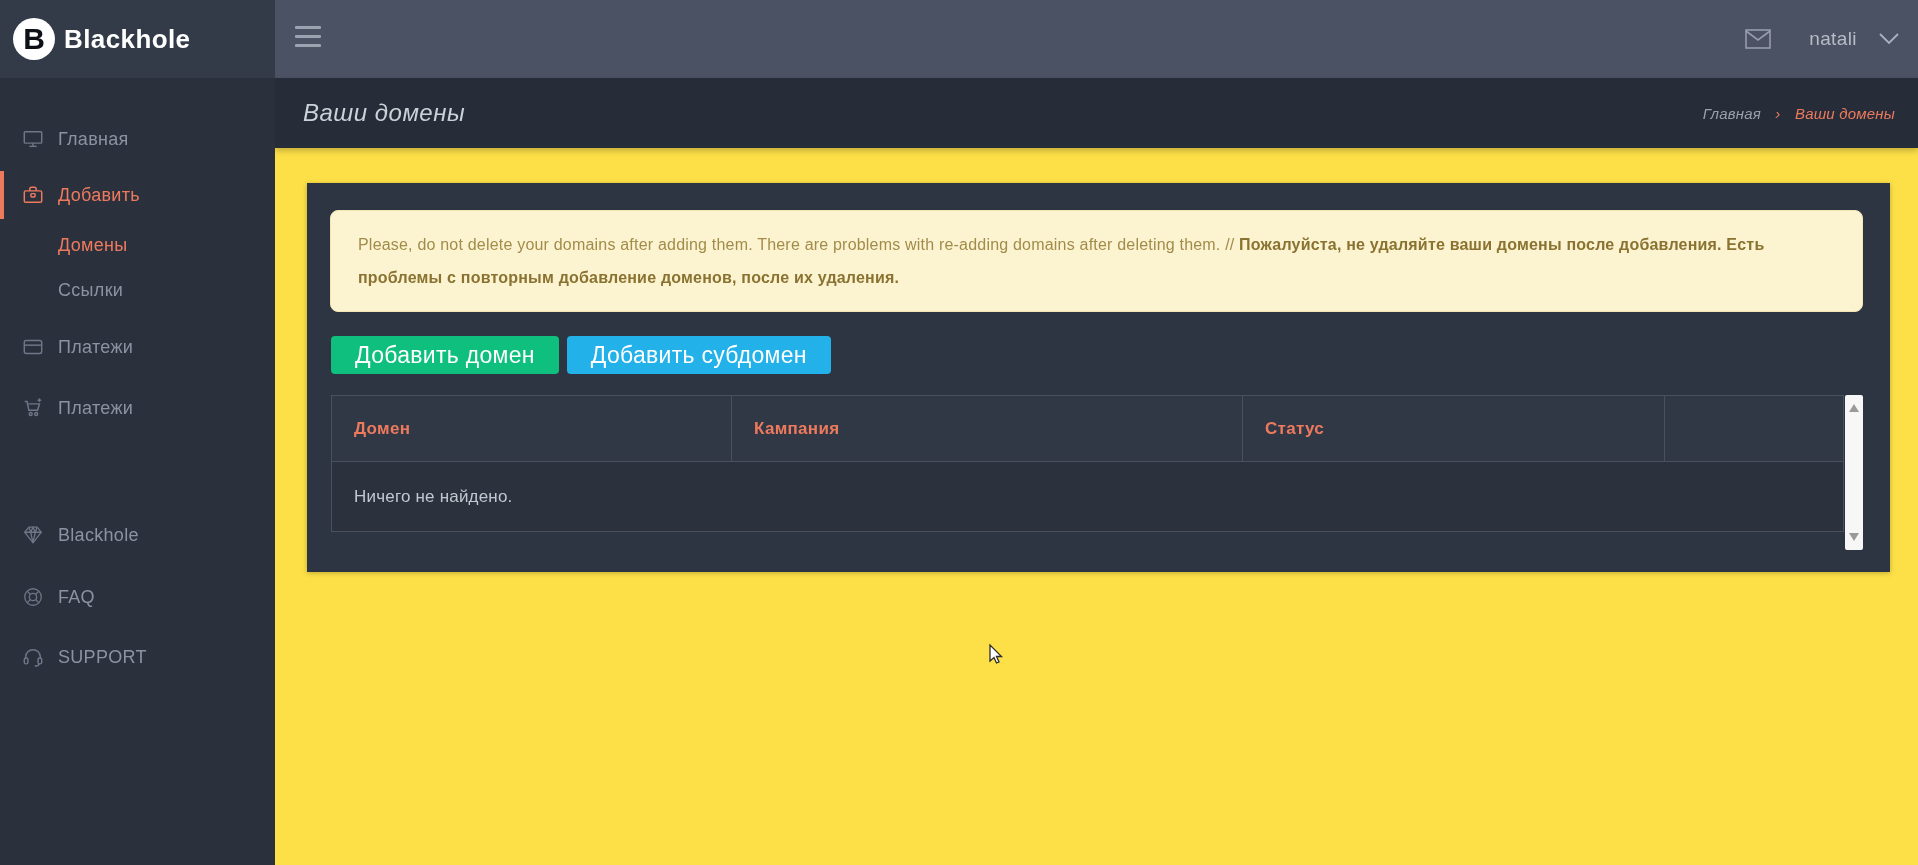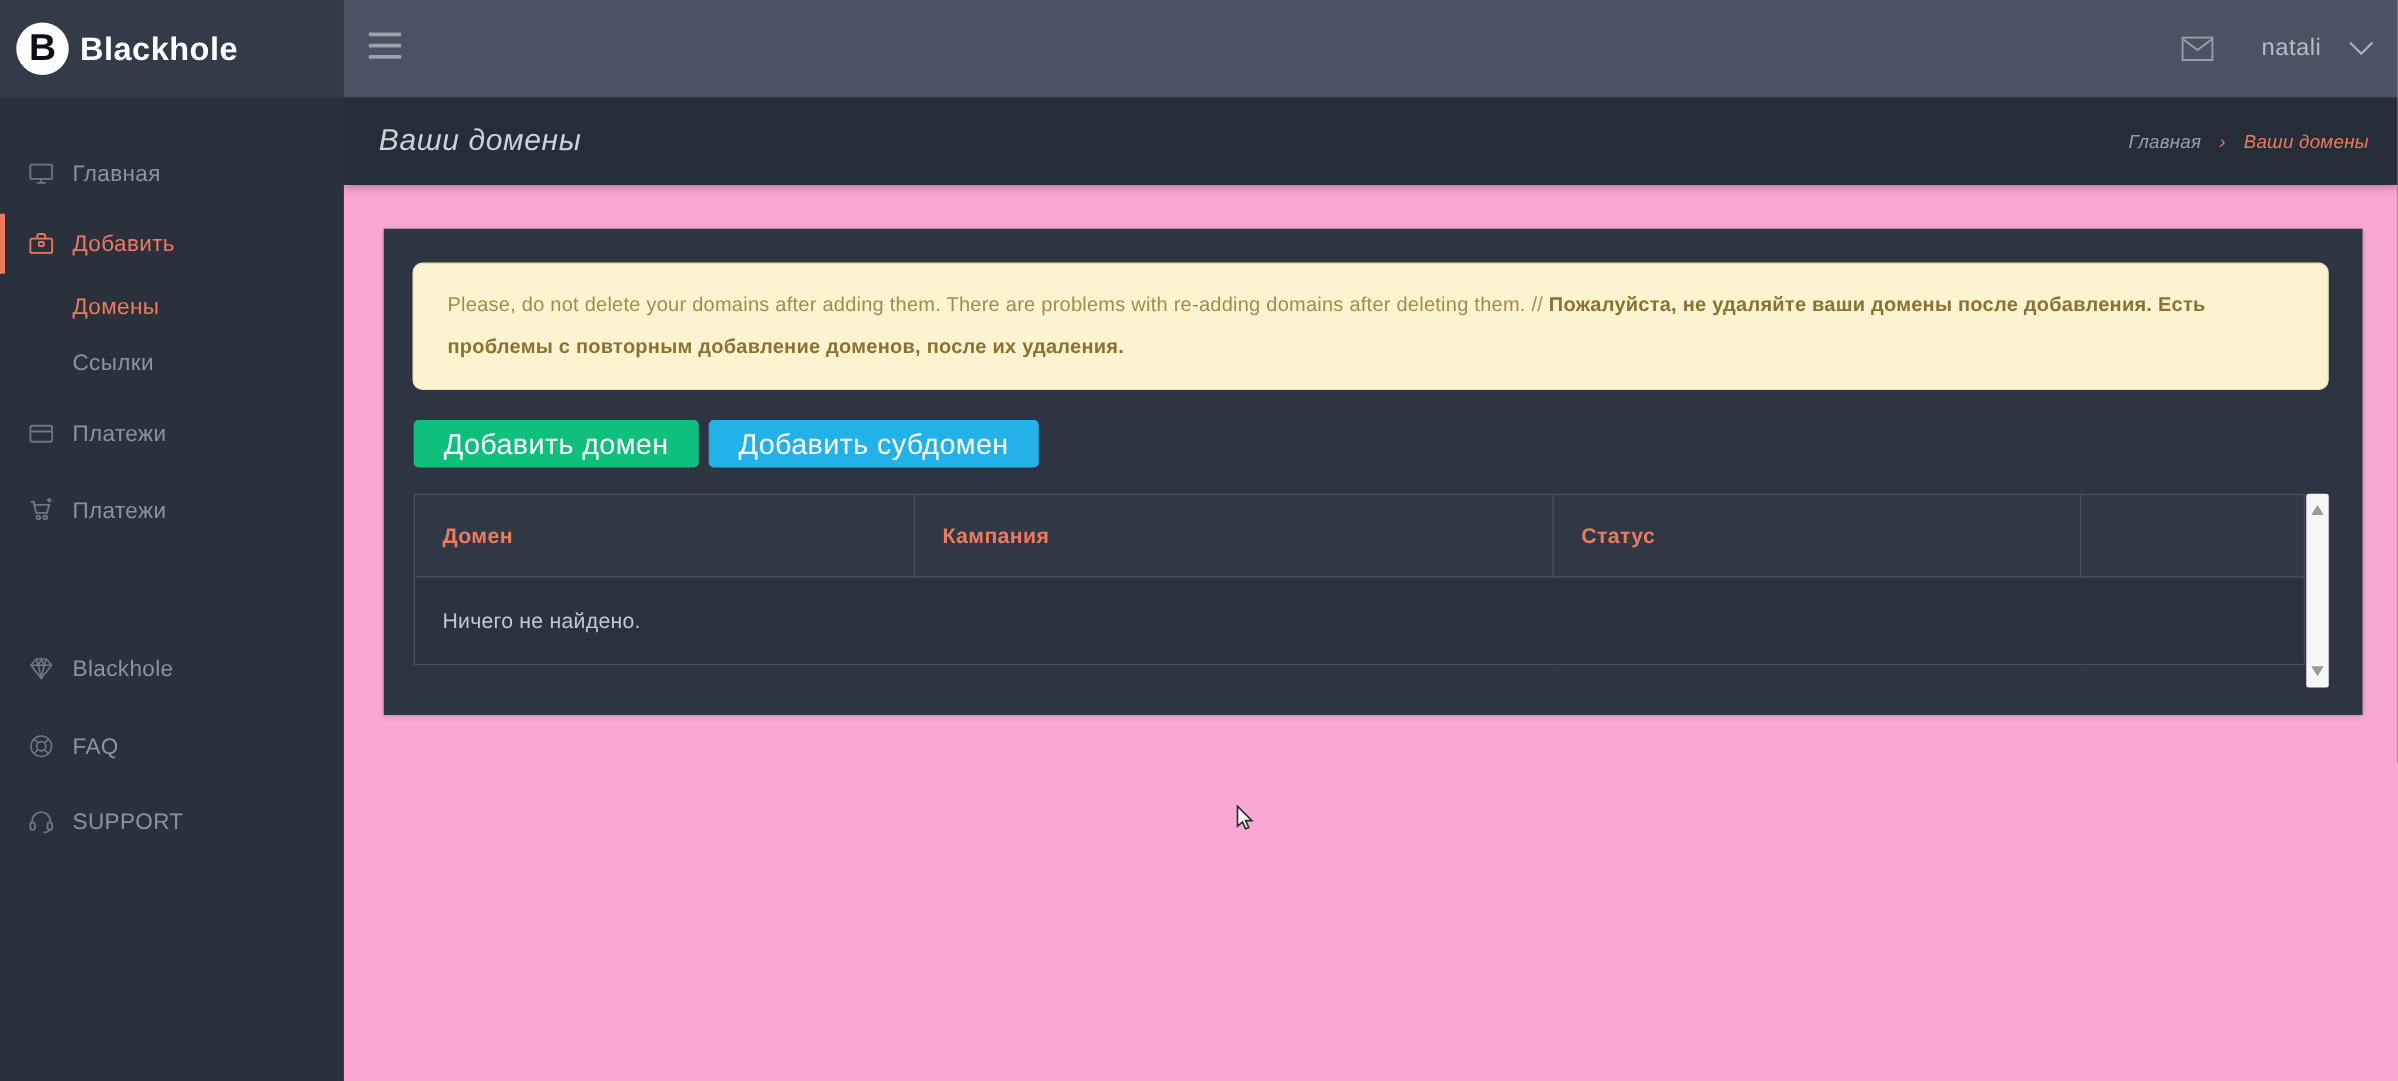--- a/index.html
+++ b/index.html
@@ -43,21 +43,21 @@
   .titlebar { position:absolute; left:275px; top:78px; width:1643px; height:70px; background:#262c38;
     display:flex; align-items:center; justify-content:space-between; padding:0 23px 0 28px; z-index:2;
     box-shadow:0 3px 6px rgba(0,0,0,.22);font-style:italic; }
   .page-title { font-size:24px; color:#cdd2d9; font-weight:400; letter-spacing:.5px; }
   .breadcrumb { font-size:15px; letter-spacing:.2px; }
   .bc-home { color:#99a0ab; cursor:pointer; }
   .bc-sep  { color:#ee7a5e; margin:0 10px; }
   .bc-current { color:#ee7a5e; }
 
   
-  .content { position:absolute; left:275px; top:148px; width:1643px; height:717px; background:#f9a8d4; z-index:1; }
+  .content { position:absolute; left:275px; top:148px; width:1643px; height:717px; background:#fde047; z-index:1; }
   .panel { position:absolute; left:32px; top:35px; width:1583px; height:389px; background:#2e3542;
     box-shadow:0 1px 5px rgba(0,0,0,.25); }
 
   .alert { position:absolute; left:23px; top:27px; width:1533px; background:#fcf3d1;
     border:1px solid #f3e5b4; border-radius:8px; padding:17px 27px; font-size:16px;
     line-height:33px; color:#a28c49; letter-spacing:.2px; }
   .alert b { color:#8a7330; }
 
   .btn-row { position:absolute; left:24px; top:153px; display:flex; gap:8px; }
   .btn { height:38px; border:none; border-radius:4px; color:#ffffff; font-size:23px;

